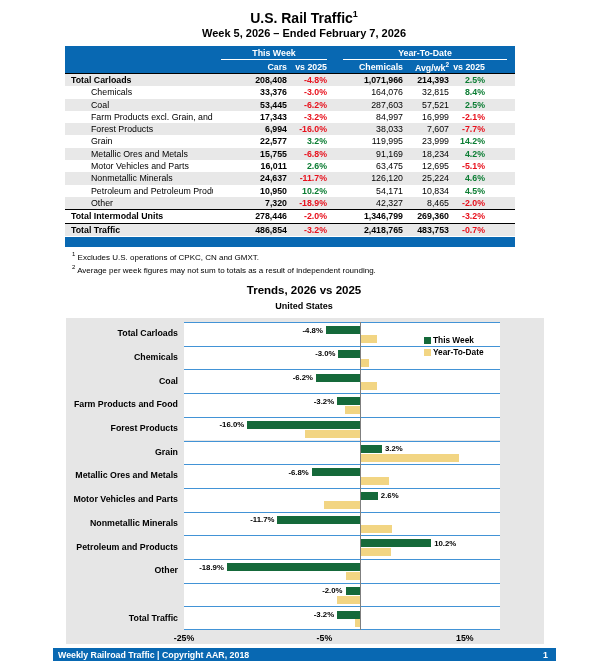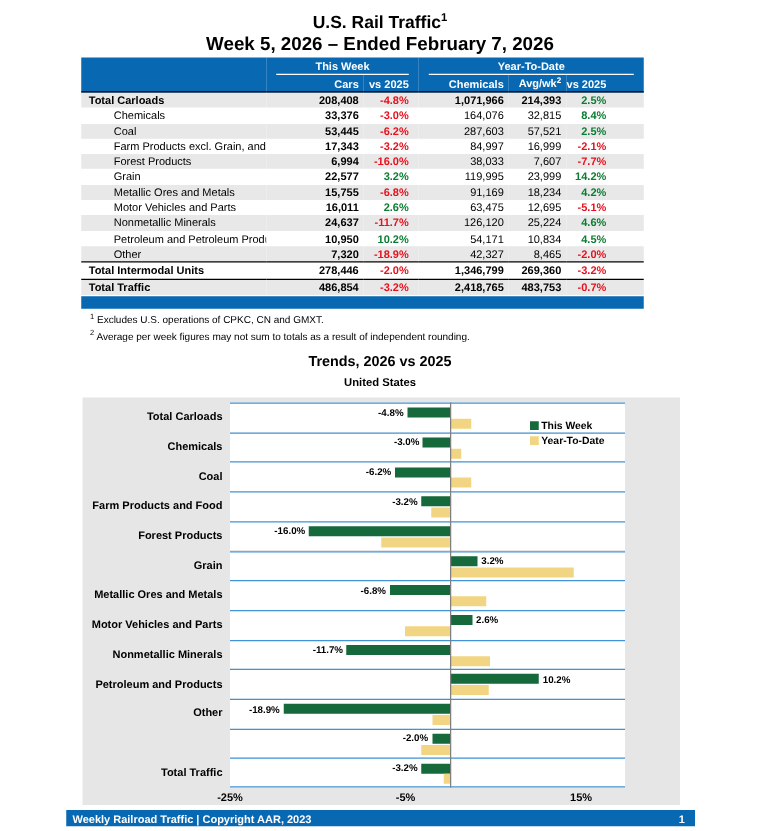--- a/index.html
+++ b/index.html
@@ -3,21 +3,21 @@
 <meta charset="utf-8">
 <style>
   html,body{margin:0;padding:0;background:#fff;}
   .page{position:relative;width:608px;height:665px;background:#fff;overflow:hidden;
         font-family:"Liberation Sans",sans-serif;color:#000;}
   
   .title{position:absolute;top:9px;left:0;width:608px;text-align:center;
          font-size:14px;font-weight:bold;}
   .title sup{font-size:9px;}
   .subtitle{position:absolute;top:27px;left:0;width:608px;text-align:center;
-            font-size:15px;font-weight:bold;}
+            font-size:11px;font-weight:bold;}
   
   .table-wrap{position:absolute;left:65px;top:46px;width:450px;}
   table.traffic{border-collapse:collapse;table-layout:fixed;width:450px;font-size:8.8px;}
   table.traffic th,table.traffic td{padding:0;margin:0;}
   thead th{background:#0868b2;color:#fff;font-weight:bold;font-size:8.8px;}
   .grp-row th{height:14px;vertical-align:middle;}
   .grp-row .grp{display:block;margin:1px 8px 0 8px;border-bottom:1.5px solid #fff;
                 text-align:center;padding-bottom:1px;}
   .col-row th{height:13px;text-align:right;vertical-align:middle;}
   .col-row th.c-cars{padding-right:4px;}
@@ -343,17 +343,17 @@
           <div class="bar-label" style="right: calc(51.5556% + 3px);">-3.2%</div>
         </div>
       </div>
       <div class="zero-line" style="left: 293.556px; top: 4px; height: 308.1px;"></div>
       <div class="xtick" style="left: 96px; top: 315px;">-25%</div>
       <div class="xtick" style="left: 236.444px; top: 315.1px;">-5%</div>
       <div class="xtick" style="left: 376.889px; top: 315.1px;">15%</div>
     </div>
 
   <div class="footer">
-    <span>Weekly Railroad Traffic | Copyright AAR, 2023</span>
+    <span>Weekly Railroad Traffic | Copyright AAR, 2018</span>
     <span>1</span>
   </div>
 
 </div>
 
 </body></html>

